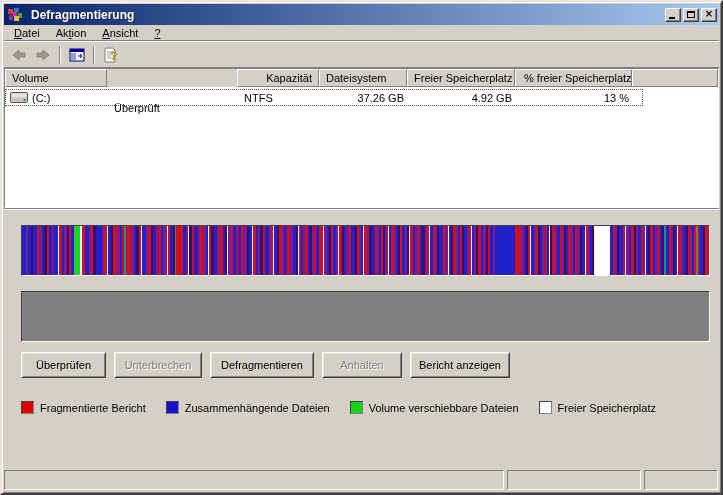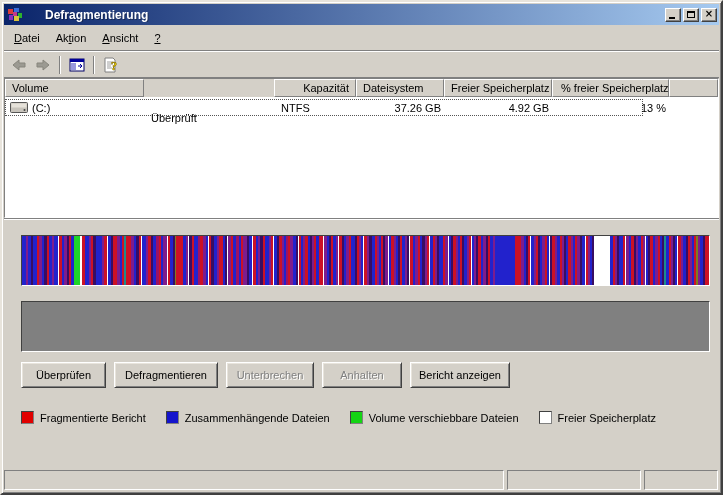--- a/index.html
+++ b/index.html
@@ -23,40 +23,40 @@
   .titlebar {
     height: 21px; margin: 2px 2px 0 2px;
     background: linear-gradient(to right, #0a246a, #a6caf0);
     display: flex; align-items: center;
     padding: 0 2px 0 3px;
     flex: 0 0 auto;
   }
   .app-icon { width:16px; height:16px; display:inline-block; flex:0 0 auto; }
   .title {
     color:#fff; font-weight:bold; font-size:12px;
-    margin-left:22px; flex:1 1 auto;
+    margin-left:8px; flex:1 1 auto;
     white-space:nowrap; overflow:hidden;
     text-shadow: 1px 1px 0 rgba(0,0,0,0.35);
   }
   .win-buttons { display:flex; gap:2px; align-items:center; }
   .winbtn {
     width:16px; height:14px;
     background:#d4d0c8;
     border:1px solid; border-color:#fff #404040 #404040 #fff;
     box-shadow: inset -1px -1px 0 #808080;
     display:flex; align-items:center; justify-content:center;
     padding:0; cursor:default; position:relative;
     font-family:"DejaVu Sans", sans-serif;
   }
   .glyph-min { position:absolute; left:3px; bottom:2px; width:6px; height:2px; background:#000; }
   .glyph-max { width:8px; height:7px; border:1px solid #000; border-top-width:2px; }
   .glyph-close { font-size:10px; font-weight:bold; line-height:10px; margin-top:-1px; }
   
   .menubar {
-    height: 26px; display:flex; align-items:center;
+    height: 16px; display:flex; align-items:center;
     padding-left: 2px; flex:0 0 auto;
     border-bottom: 1px solid #808080;
     box-shadow: 0 1px 0 #fff;
     margin: 0 2px;
   }
   .menu-item { padding: 3px 8px; white-space:nowrap; }
   .menu-item .u { text-decoration: underline; }
   
   .toolbar {
     height: 26px; display:flex; align-items:center;
@@ -78,21 +78,21 @@
   }
   .lv-header { display:flex; height:18px; flex:0 0 auto; background:#d4d0c8; }
   .hcell {
     background:#d4d0c8;
     border:1px solid; border-color:#fff #808080 #808080 #fff;
     padding: 2px 6px 0 6px;
     white-space:nowrap; overflow:hidden;
     flex:0 0 auto;
   }
   .hfill { flex:1 1 auto; border:1px solid; border-color:#fff #808080 #808080 #fff; background:#d4d0c8; }
-  .col-volume { width:139px; }
+  .col-volume { width:102px; }
   .col-status { width:130px;margin-top:20px; }
   .col-fs     { width:88px; }
   .col-cap    { width:82px; text-align:right; }
   .col-free   { width:108px; }
   .col-pct    { width:117px;padding-left:8px; }
   .lv-body { flex:1 1 auto; background:#fff; padding-top:2px; }
   .lv-row {
     display:flex; height:17px; width:638px;
     border:1px dotted #555; align-items:center;
   }
@@ -522,22 +522,22 @@
         <span class="stripe" style="width: 2px; background: rgb(125, 29, 141);"></span>
         <span class="stripe" style="width: 3px; background: rgb(34, 34, 204);"></span>
         <span class="stripe" style="width: 2px; background: rgb(56, 13, 99);"></span>
         <span class="stripe" style="width: 6px; background: rgb(204, 17, 38);"></span>
       </div>
 
     <div class="usage-bar usage-after" style="background: rgb(128, 128, 128);"></div>
 
     <div class="btn-row">
       <button class="btn w-check">Überprüfen</button>
+      <button class="btn w-pause disabled">Unterbrechen</button>
       <button class="btn w-defrag">Defragmentieren</button>
-      <button class="btn w-pause disabled">Unterbrechen</button>
       <button class="btn w-stop disabled">Anhalten</button>
       <button class="btn w-report">Bericht anzeigen</button>
     </div>
 
     <div class="legend">
       <span class="legend-item">
         <span class="swatch" style="background: rgb(224, 0, 0);"></span>
         <span>Fragmentierte Bericht</span>
       </span>
       <span class="legend-item">

